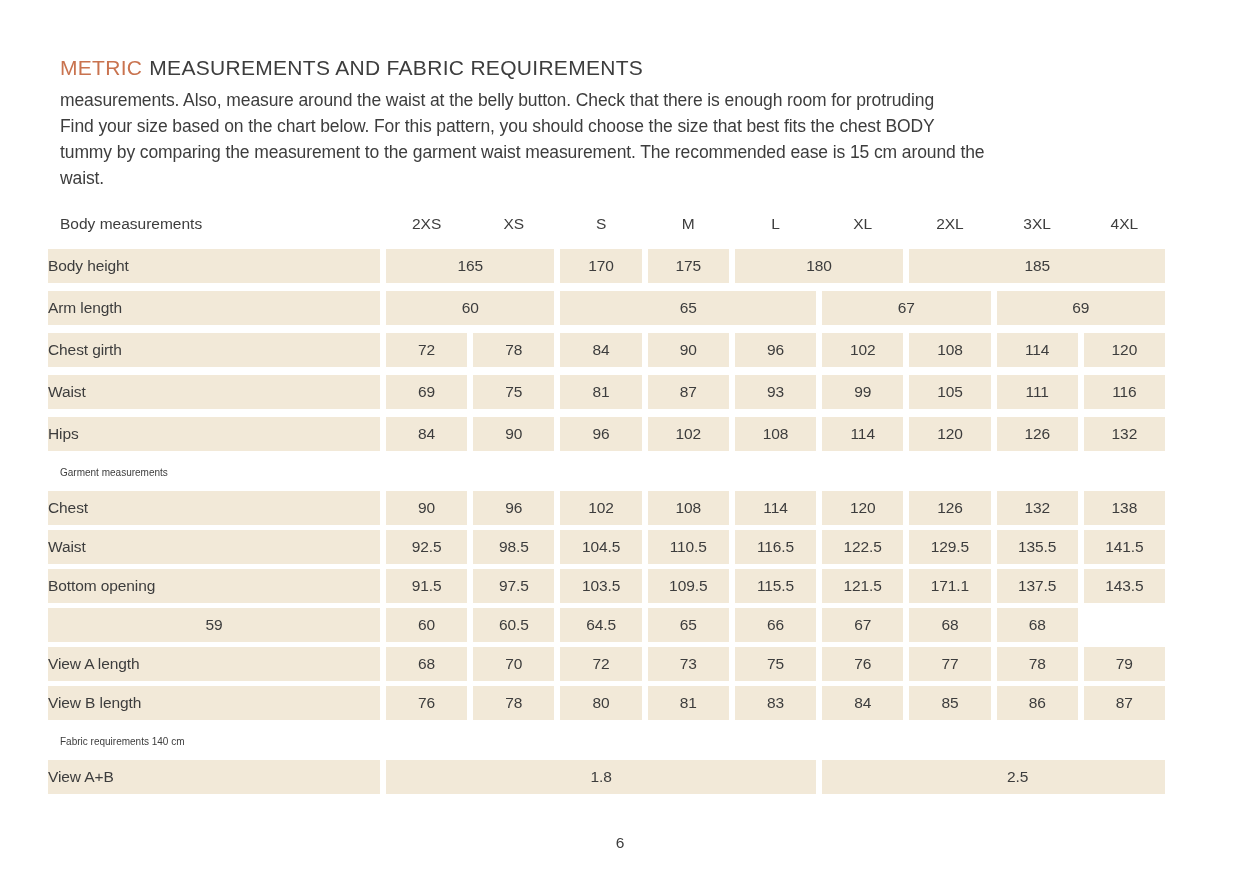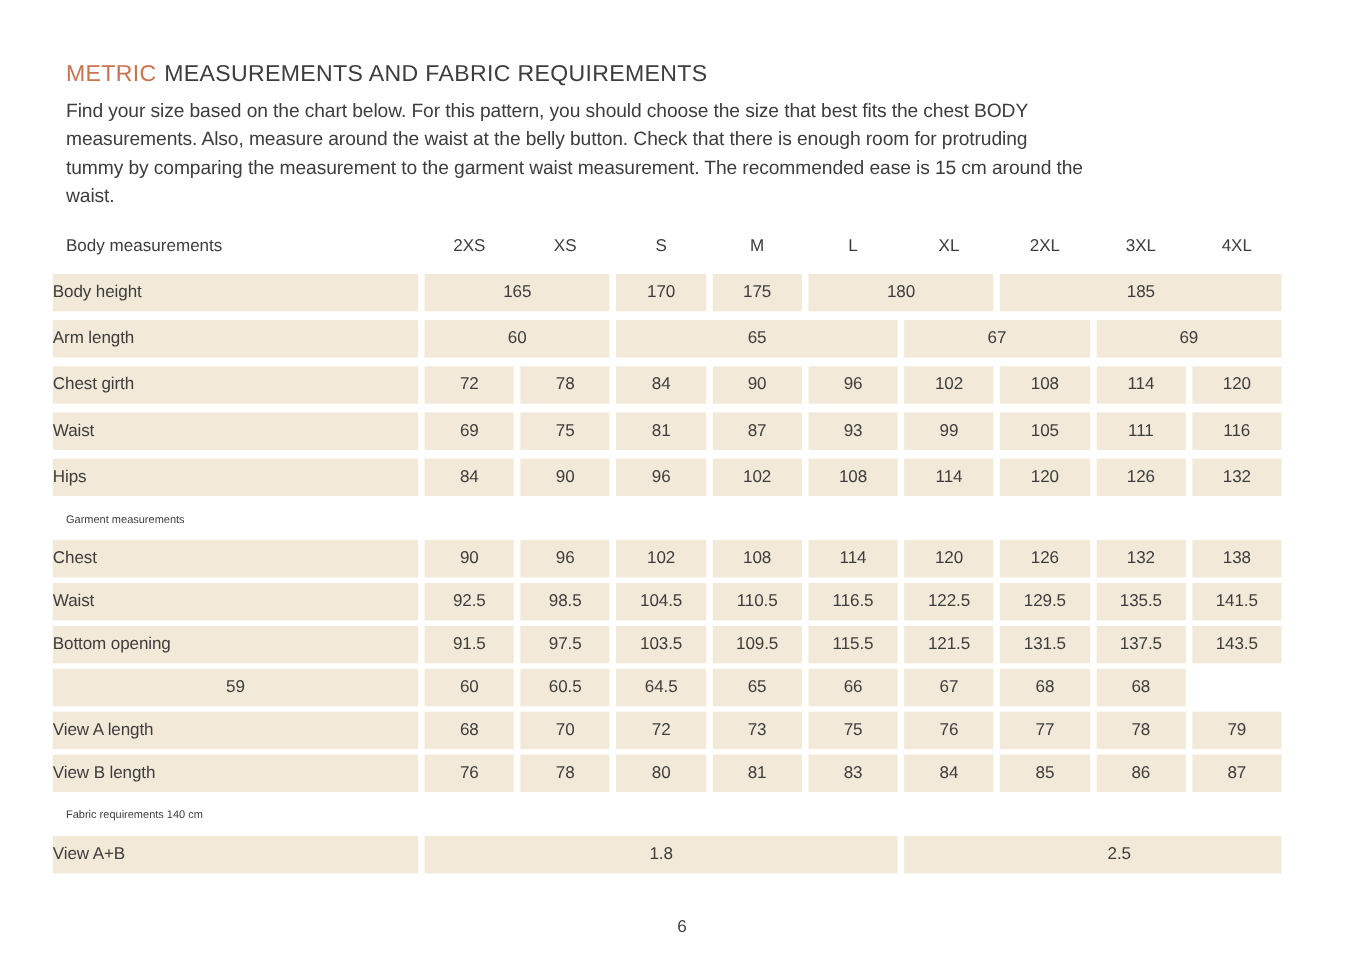--- a/index.html
+++ b/index.html
@@ -86,22 +86,22 @@
 <body>
 
 <div class="page">
   <div class="content">
 
     <div class="title">
       <span class="accent">METRIC</span><span class="rest">MEASUREMENTS AND FABRIC REQUIREMENTS</span>
     </div>
 
     <div class="intro">
+      <div>measurements. Also, measure around the waist at the belly button. Check that there is enough room for protruding</div>
       <div>Find your size based on the chart below. For this pattern, you should choose the size that best fits the chest BODY</div>
-      <div>measurements. Also, measure around the waist at the belly button. Check that there is enough room for protruding</div>
       <div>tummy by comparing the measurement to the garment waist measurement. The recommended ease is 15 cm around the</div>
       <div>waist.</div>
     </div>
 
     <div class="table-wrap">
         <div class="t-row header-row">
           <div class="hlabel">Body measurements</div>
           <div class="hsize">2XS</div>
           <div class="hsize">XS</div>
           <div class="hsize">S</div>
@@ -189,21 +189,21 @@
           <div class="cell">141.5</div>
         </div>
         <div class="t-row data-row tight">
           <div class="cell label-cell">Bottom opening</div>
           <div class="cell">91.5</div>
           <div class="cell">97.5</div>
           <div class="cell">103.5</div>
           <div class="cell">109.5</div>
           <div class="cell">115.5</div>
           <div class="cell">121.5</div>
-          <div class="cell">131.5</div>
+          <div class="cell">171.1</div>
           <div class="cell">137.5</div>
           <div class="cell">143.5</div>
         </div>
         <div class="t-row data-row tight">
           <div class="cell">59</div>
           <div class="cell">60</div>
           <div class="cell">60.5</div>
           <div class="cell">64.5</div>
           <div class="cell">65</div>
           <div class="cell">66</div>

